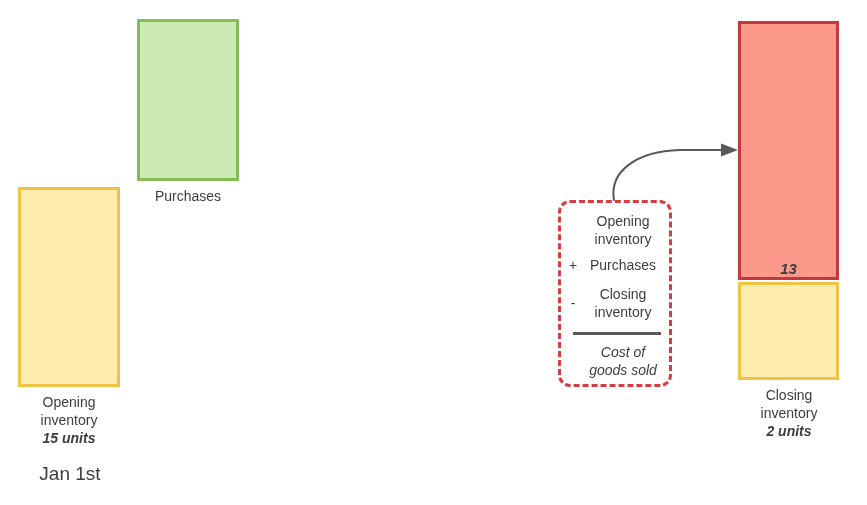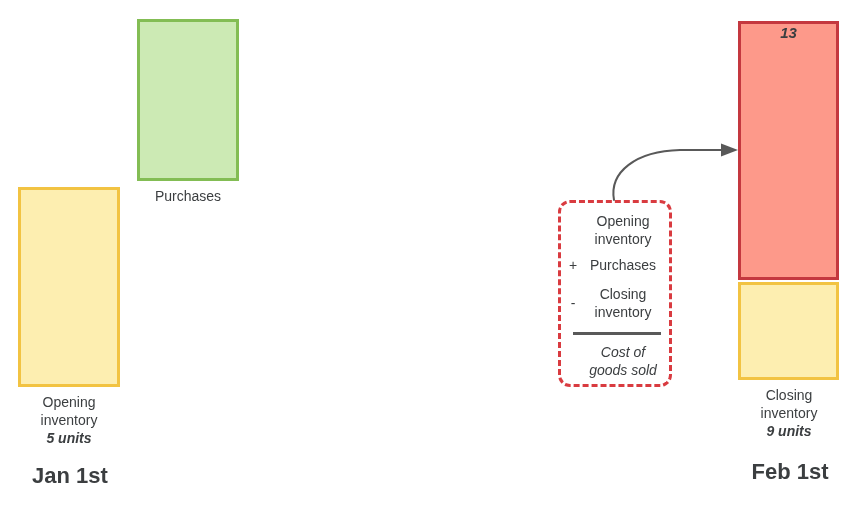--- a/index.html
+++ b/index.html
@@ -18,43 +18,43 @@
   }
   .shape {
     position: absolute;
     box-sizing: border-box;
     border-style: solid;
     border-width: 3px;
   }
   .shape.yellow { background: #fdeeb0; border-color: #f2c342; }
   .shape.green  { background: #cceab4; border-color: #83bd54; }
   .shape.red    { background: #fd998a; border-color: #c4383f;
-                  display: flex; align-items: flex-start; justify-content: center; }
+                  display: flex; align-items: flex-end; justify-content: center; }
   .value-in-box {
     font-size: 15px;
     font-weight: 700;
     font-style: italic;
     color: #3b3e40;
   }
   .label {
     position: absolute;
     text-align: center;
     font-size: 14px;
     line-height: 18px;
     color: #3b3e40;
   }
   .label .units {
     font-weight: 700;
     font-style: italic;
   }
   .date-label {
     position: absolute;
     text-align: center;
-    font-size: 22px;
-    font-weight: 700;
+    font-size: 19px;
+    font-weight: 400;
     color: #3b3e40;
   }
   .formula-box {
     position: absolute;
     box-sizing: border-box;
     left: 558px;
     top: 200px;
     width: 114px;
     height: 187px;
     border: 3px dashed #d93b40;
@@ -107,38 +107,37 @@
 
   <div class="shape green" style="left:137px; top:19px; width:102px; height:162px;"></div>
 
   <div class="label" style="left:127px; top:187px; width:122px;">
     <div>Purchases</div>
   </div>
 
   <div class="label" style="left:8px; top:393px; width:122px;">
     <div>Opening</div>
     <div>inventory</div>
-    <div class="units">5 units</div>
+    <div class="units">15 units</div>
   </div>
 
   <div class="date-label" style="left:18px; top:463px; width:104px;">Jan 1st</div>
 
   <div class="shape red" style="left:738px; top:21px; width:101px; height:259px;">
     <span class="value-in-box">13</span>
   </div>
 
   <div class="shape yellow" style="left:738px; top:282px; width:101px; height:98px;"></div>
 
   <div class="label" style="left:728px; top:386px; width:122px;">
     <div>Closing</div>
     <div>inventory</div>
-    <div class="units">9 units</div>
+    <div class="units">2 units</div>
   </div>
 
-  <div class="date-label" style="left:738px; top:459px; width:104px;">Feb 1st</div>
 
   <div class="formula-box">
 
     <div class="f-row" style="top:9px;">
       <span class="f-op"></span>
       <span class="f-text">
         <span>Opening</span><br>
         <span>inventory</span>
       </span>
     </div>

